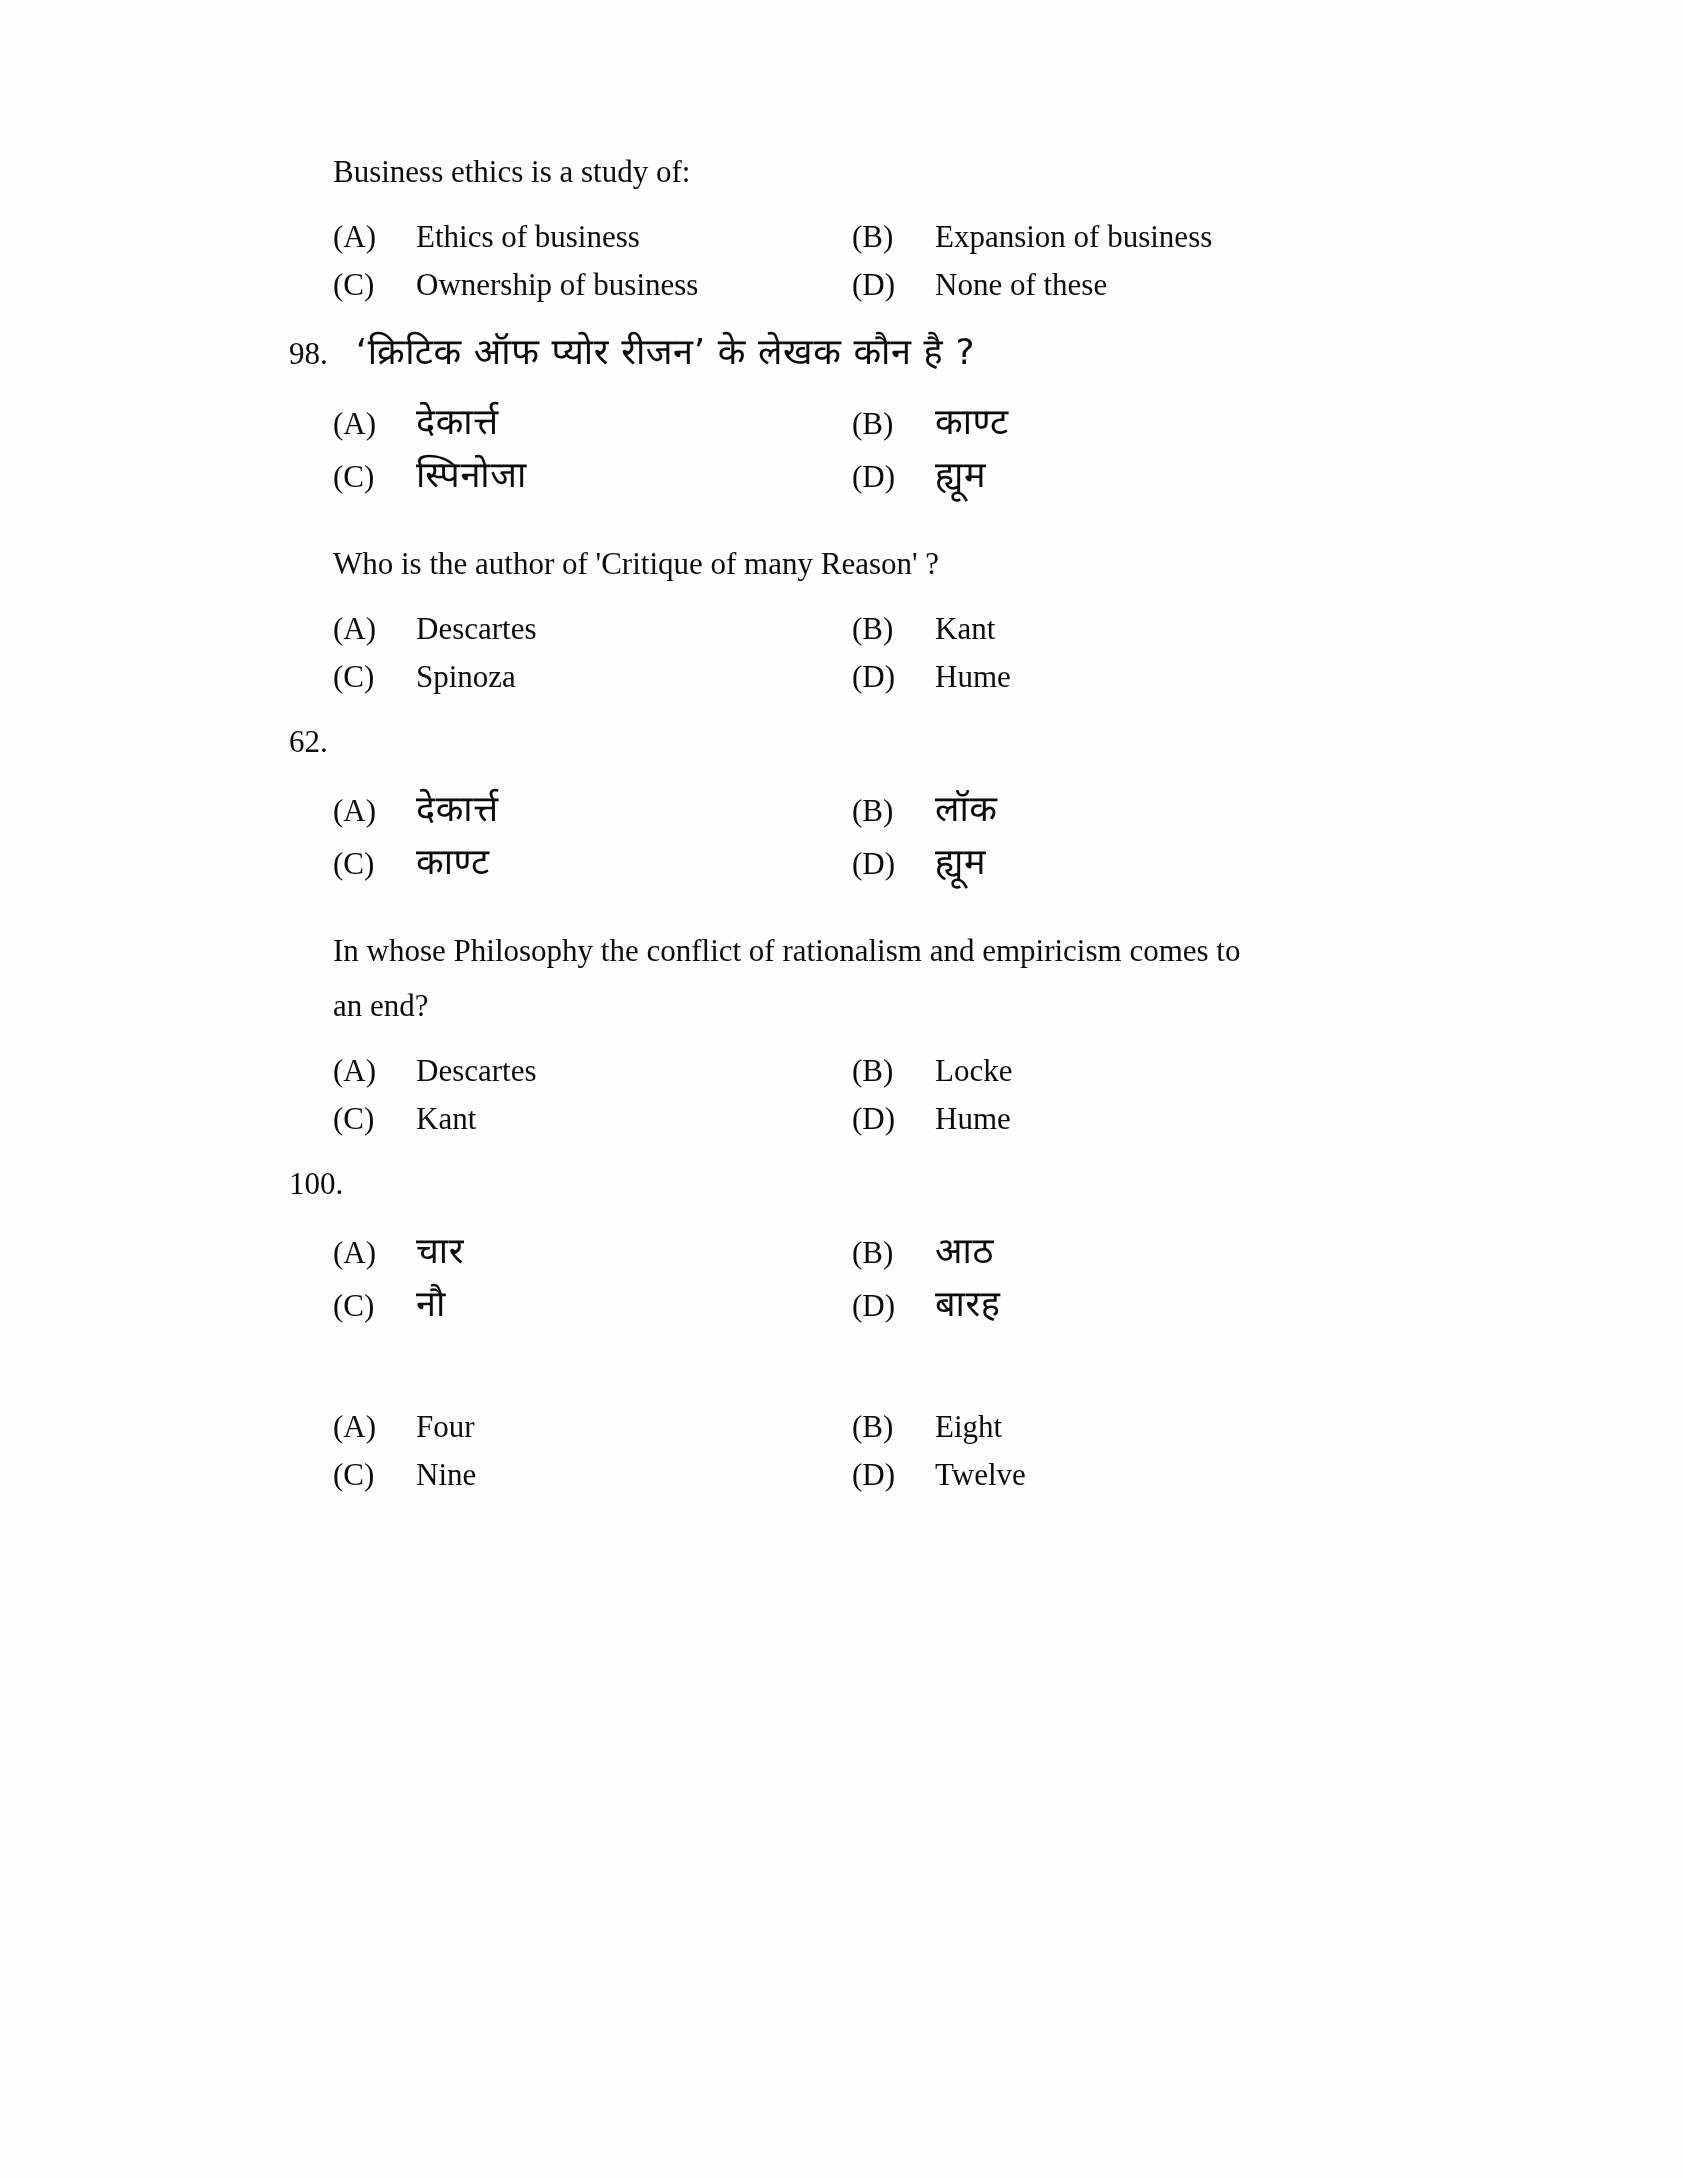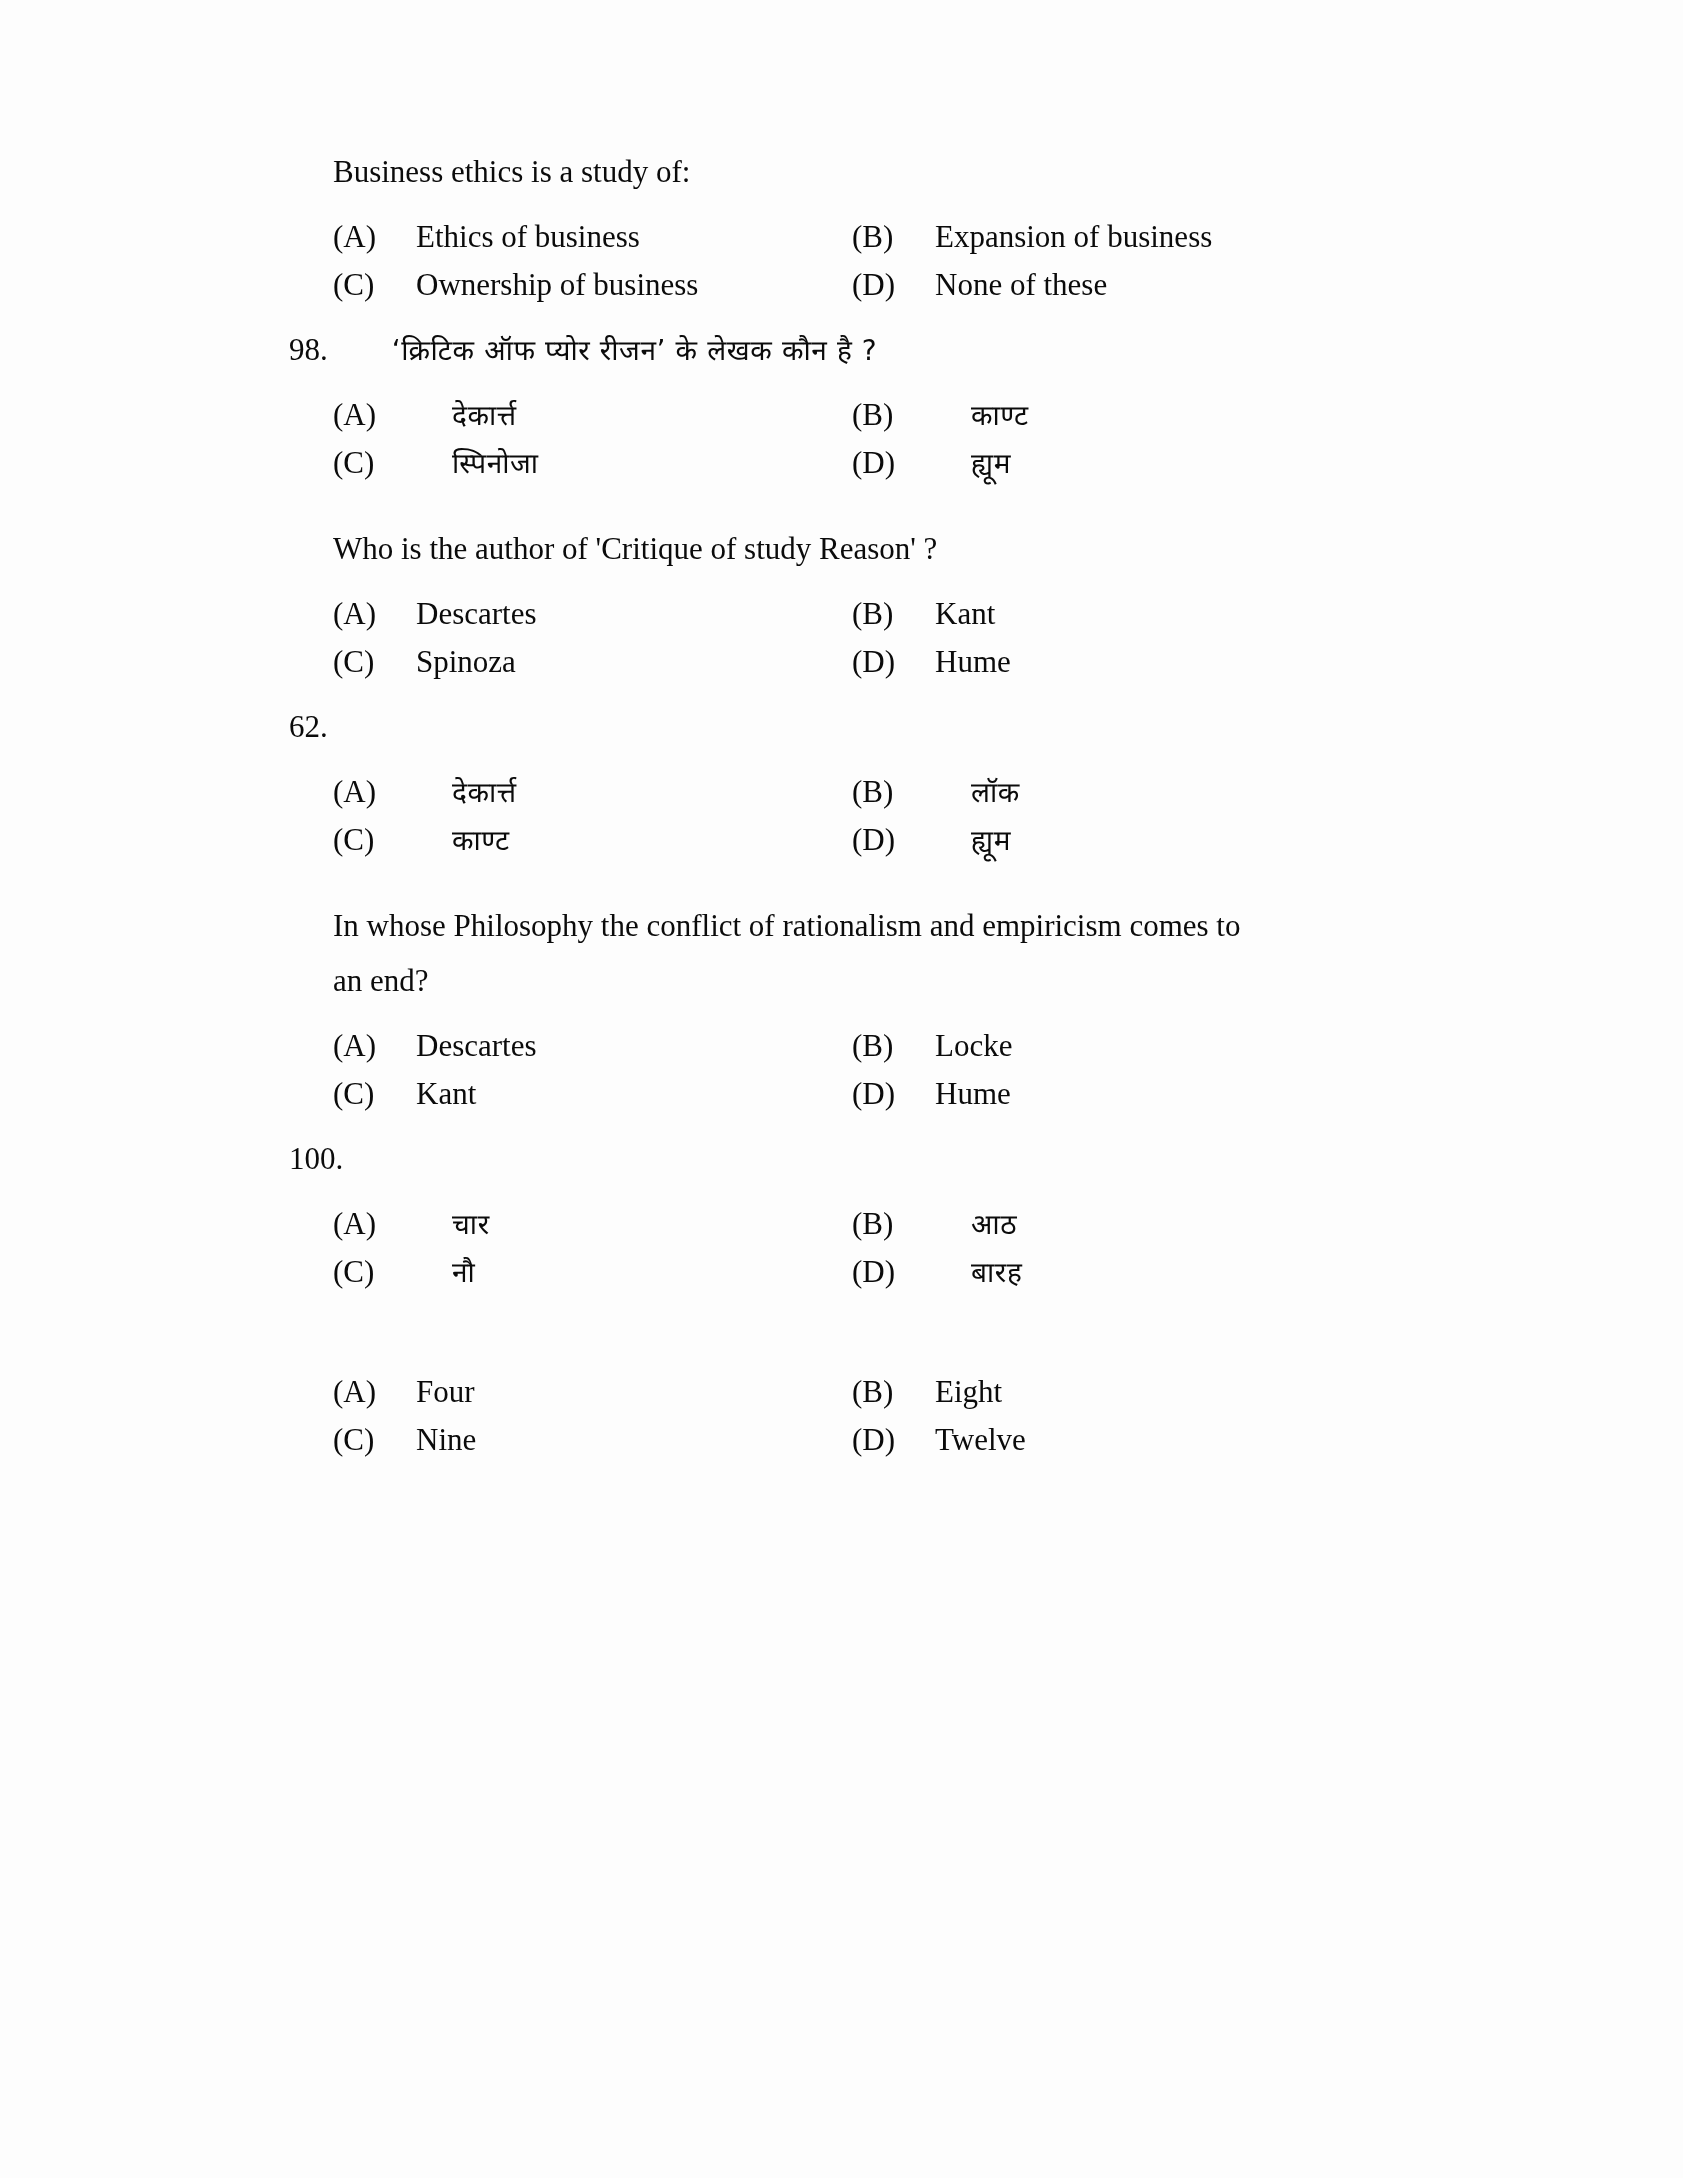--- a/index.html
+++ b/index.html
@@ -49,23 +49,22 @@
   }
 
   .stem {
     font-size: 31px;
     line-height: 1.0;
     margin: 0;
     padding-left: 44px;
   }
   .stem.hi, .qtext.hi, .opt-text.hi {
     font-family: "DejaVu Sans", "Liberation Sans", sans-serif;
-    font-size: 28px;
+    font-size: 36px;
     letter-spacing: 0.6px;
-    margin-left: 36px;
   }
   .stem.en, .qtext.en, .opt-text.en {
     font-family: "Liberation Serif", "DejaVu Serif", serif;
   }
 
   .options {
     display: flex;
     padding-left: 44px;
   }
   .opt {
@@ -147,21 +146,21 @@
         <div class="opt right">
           <span class="opt-key">(D)</span>
           <span class="opt-text hi">ह्यूम</span>
         </div>
       </div>
     </div>
 
     <div class="sp-xl"></div>
 
     <div>
-      <div class="stem en">Who is the author of 'Critique of study Reason' ?</div>
+      <div class="stem en">Who is the author of 'Critique of many Reason' ?</div>
       <div class="sp-m"></div>
       <div class="options">
         <div class="opt left">
           <span class="opt-key">(A)</span>
           <span class="opt-text en">Descartes</span>
         </div>
         <div class="opt right">
           <span class="opt-key">(B)</span>
           <span class="opt-text en">Kant</span>
         </div>

